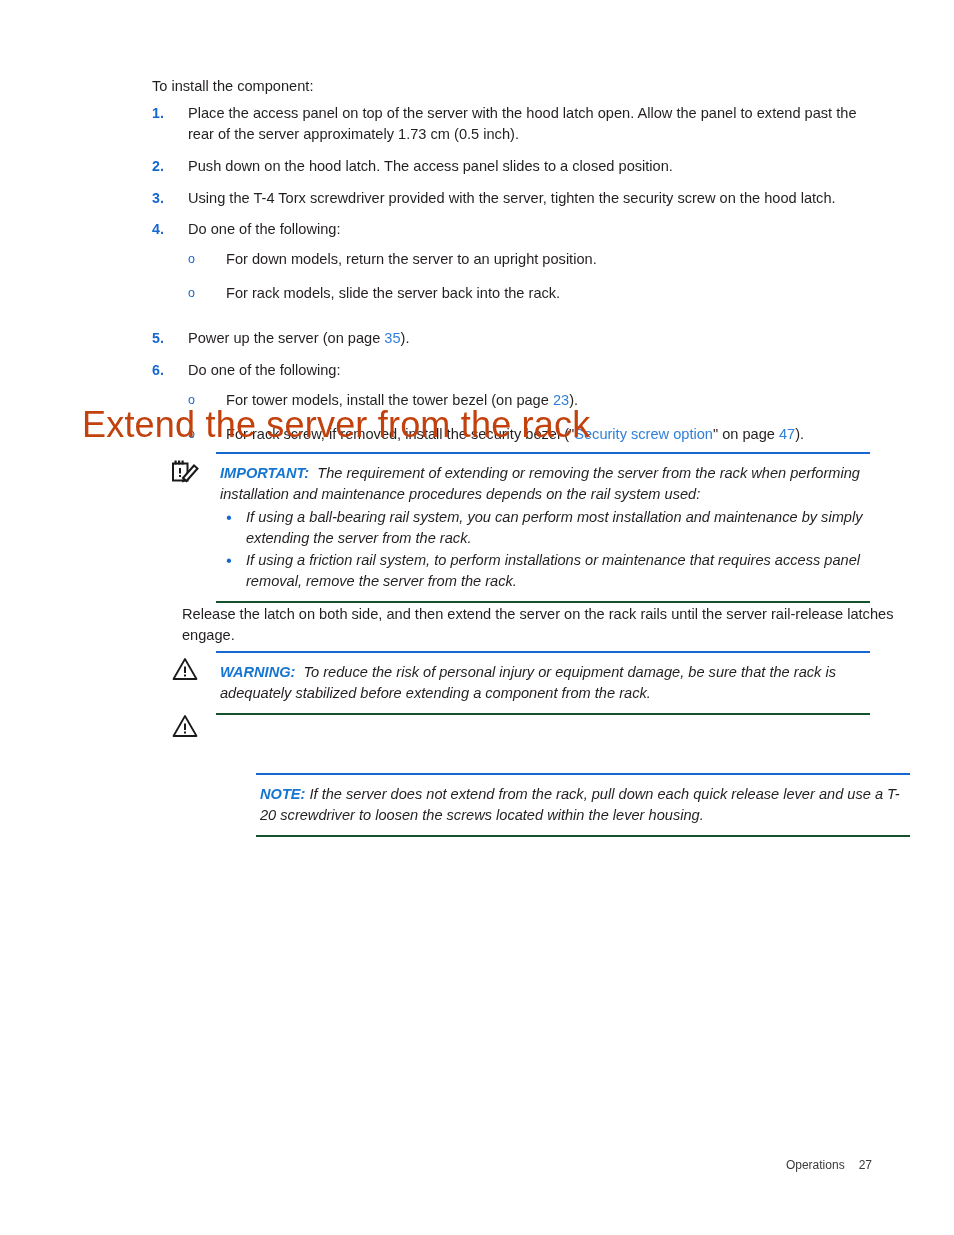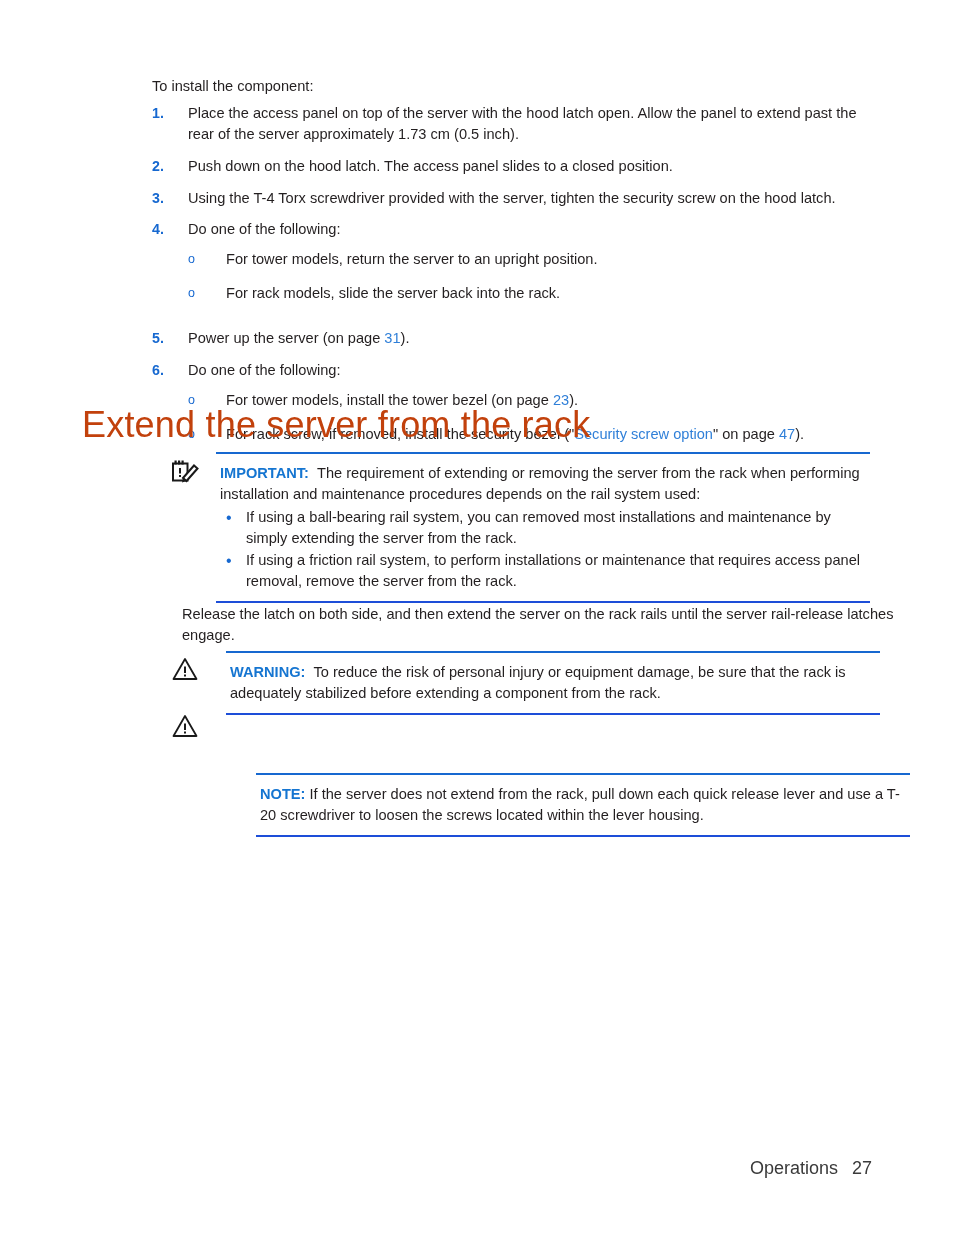--- a/index.html
+++ b/index.html
@@ -92,23 +92,24 @@
     letter-spacing: 0.2px;
     white-space: nowrap;
   }
 
   
   .notebox {
     position: absolute;
     left: 216px;
     width: 654px;
     border-top: 2px solid #1668d0;
-    border-bottom: 2px solid #1d4ed8;
+    border-bottom: 2px solid #14532d;
     box-sizing: border-box;
     padding: 9px 0 9px 0;
+    font-style: italic;
   }
   .notebox .inner {
     padding-left: 4px;
   }
   .lbl {
     color: #1575d1;
     font-weight: bold;
     font-size: 14.6px;
   }
 
@@ -145,21 +146,21 @@
     position: absolute;
     left: 152px;
     width: 722px;
   }
 
   
   .footer {
     position: absolute;
     right: 82px;
     top: 1158px;
-    font-size: 18px;
+    font-size: 12px;
     color: #3a3a3a;
     white-space: nowrap;
   }
   .footer .pg { margin-left: 14px; }
 </style>
 </head>
 <body>
 
 <div class="page">
 
@@ -182,33 +183,33 @@
       <div class="otext body-text">Using the T-4 Torx screwdriver provided with the server, tighten the security screw on the hood latch.</div>
     </div>
 
     <div class="oitem">
       <div class="onum">4.</div>
       <div class="otext body-text">
         <span>Do one of the following:</span>
         <div class="sublist">
           <div class="subitem">
             <span class="submark">o</span>
-            <span class="subtext body-text">For tower models, return the server to an upright position.</span>
+            <span class="subtext body-text">For down models, return the server to an upright position.</span>
           </div>
           <div class="subitem">
             <span class="submark">o</span>
             <span class="subtext body-text">For rack models, slide the server back into the rack.</span>
           </div>
         </div>
       </div>
     </div>
 
     <div class="oitem">
       <div class="onum">5.</div>
-      <div class="otext body-text"><span>Power up the server (on page </span><span class="lnk">31</span><span>).</span></div>
+      <div class="otext body-text"><span>Power up the server (on page </span><span class="lnk">35</span><span>).</span></div>
     </div>
 
     <div class="oitem">
       <div class="onum">6.</div>
       <div class="otext body-text">
         <span>Do one of the following:</span>
         <div class="sublist">
           <div class="subitem">
             <span class="submark">o</span>
             <span class="subtext body-text"><span>For tower models, install the tower bezel (on page </span><span class="lnk">23</span><span>).</span></span>
@@ -239,41 +240,41 @@
   </span>
 
   <div class="notebox" style="top:452px;">
     <div class="inner">
       <div class="body-text">
         <span class="lbl">IMPORTANT:</span>&nbsp;&nbsp;<span>The requirement of extending or removing the server from the rack when performing installation and maintenance procedures depends on the rail system used:</span>
       </div>
       <ul class="bullets">
         <li>
           <span class="dot">•</span>
-          <span class="btxt body-text">If using a ball-bearing rail system, you can removed most installations and maintenance by simply extending the server from the rack.</span>
+          <span class="btxt body-text">If using a ball-bearing rail system, you can perform most installation and maintenance by simply extending the server from the rack.</span>
         </li>
         <li>
           <span class="dot">•</span>
           <span class="btxt body-text">If using a friction rail system, to perform installations or maintenance that requires access panel removal, remove the server from the rack.</span>
         </li>
       </ul>
     </div>
   </div>
 
   <div class="para body-text" style="top:604px;margin-left:30px;">Release the latch on both side, and then extend the server on the rack rails until the server rail-release latches engage.</div>
 
   <span class="boxicon" style="left:172px; top:657px;">
     <svg width="26" height="24" viewBox="0 0 26 24">
       <path d="M13 2 L24.5 22 L1.5 22 Z" fill="#ffffff" stroke="#1a1a1a" stroke-width="1.8" stroke-linejoin="round"></path>
       <rect x="12" y="9.5" width="2" height="6.5" fill="#1a1a1a"></rect>
       <rect x="12" y="17.5" width="2" height="2" fill="#1a1a1a"></rect>
     </svg>
   </span>
 
-  <div class="notebox" style="top:651px;margin-left:10px;">
+  <div class="notebox" style="top:651px;">
     <div class="inner body-text">
       <span class="lbl">WARNING:</span>&nbsp;&nbsp;<span>To reduce the risk of personal injury or equipment damage, be sure that the rack is adequately stabilized before extending a component from the rack.</span>
     </div>
   </div>
 
   <span class="boxicon" style="left:172px; top:714px;">
     <svg width="26" height="24" viewBox="0 0 26 24">
       <path d="M13 2 L24.5 22 L1.5 22 Z" fill="#ffffff" stroke="#1a1a1a" stroke-width="1.8" stroke-linejoin="round"></path>
       <rect x="12" y="9.5" width="2" height="6.5" fill="#1a1a1a"></rect>
       <rect x="12" y="17.5" width="2" height="2" fill="#1a1a1a"></rect>

